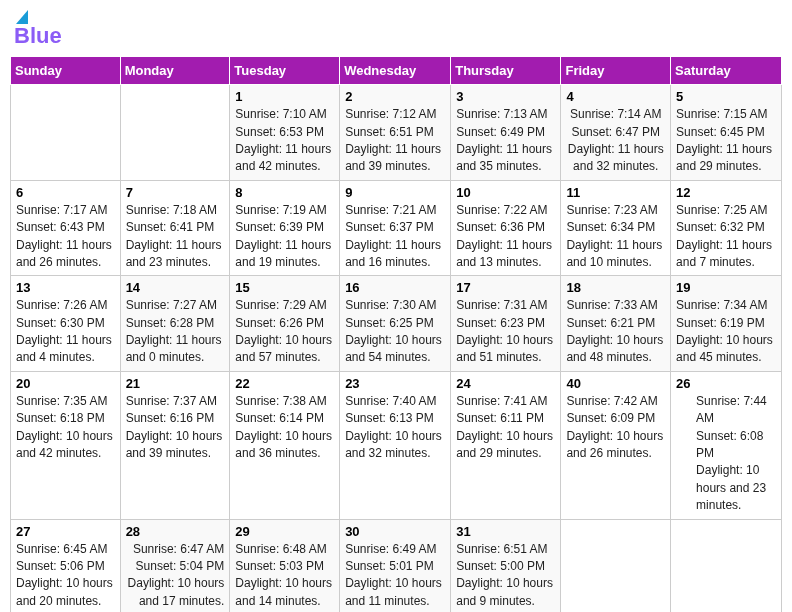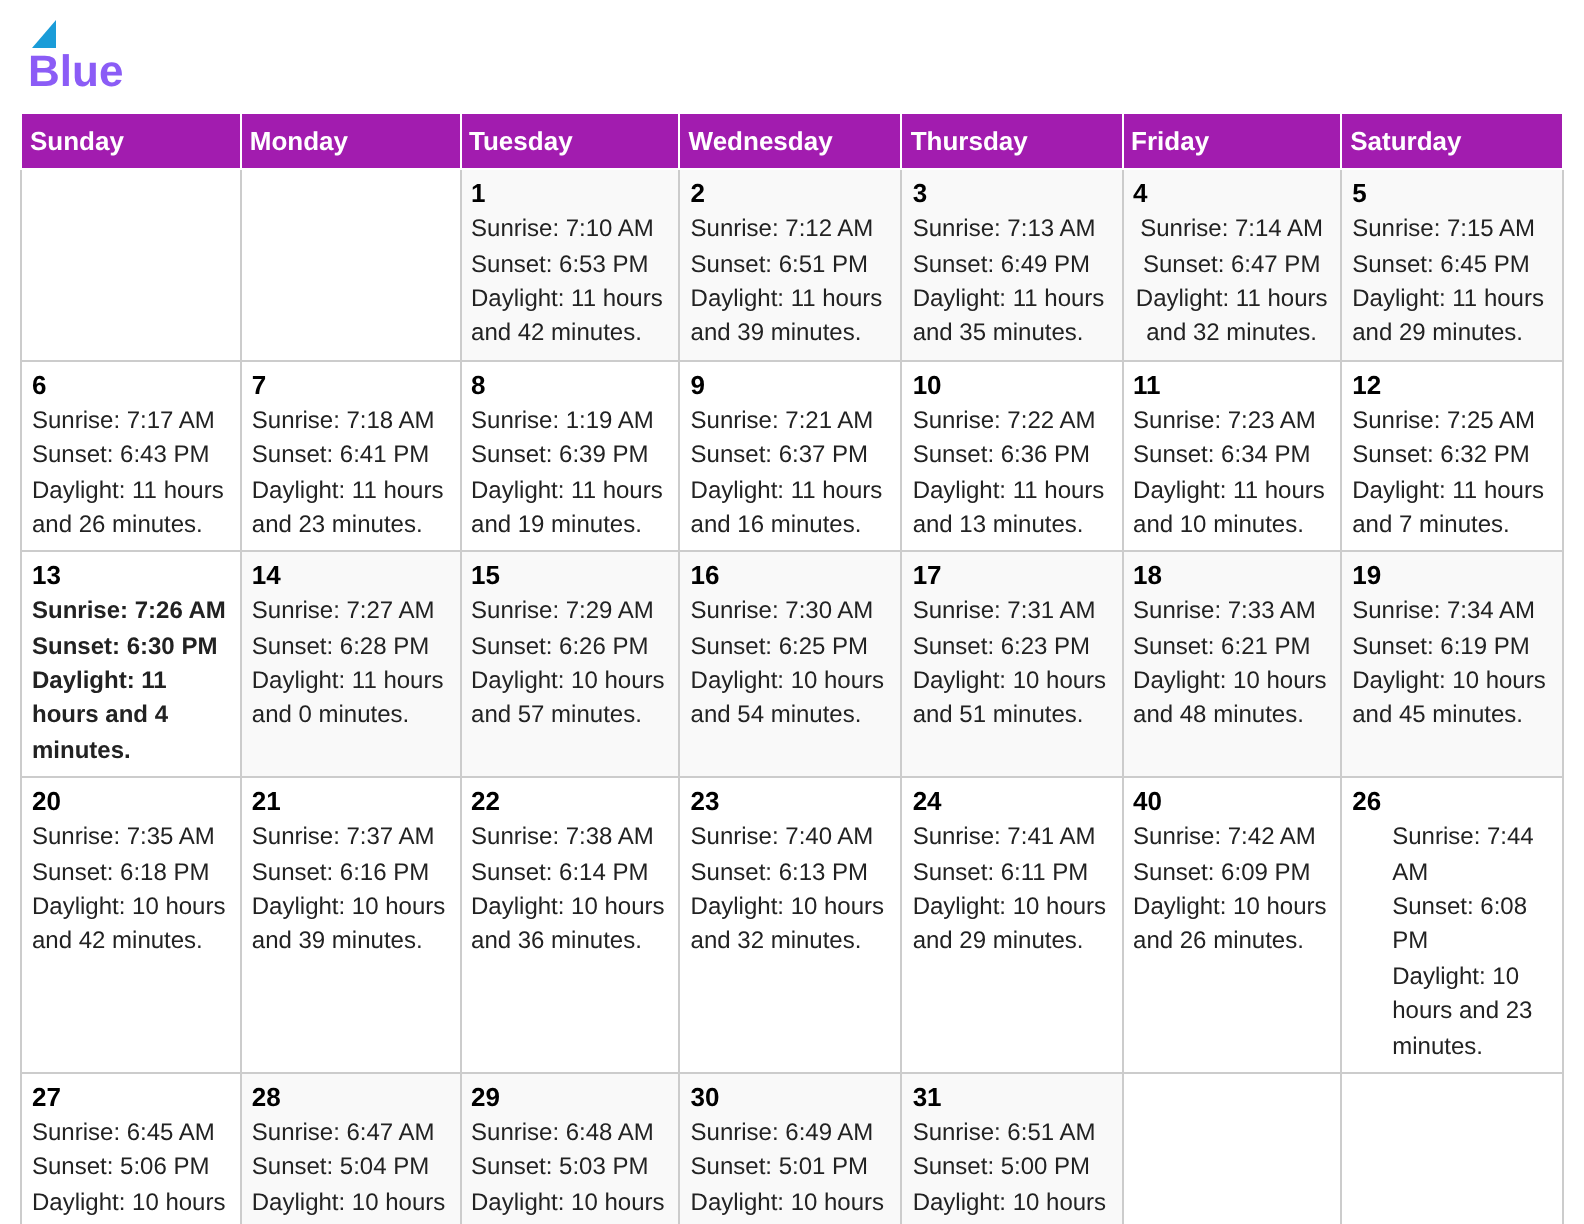--- a/index.html
+++ b/index.html
@@ -150,21 +150,21 @@
 Daylight: 11 hours and 26 minutes.</div>
         </td>
         <td>
           <span class="day-num">7</span>
           <div class="day-info" style="white-space: pre-line;">Sunrise: 7:18 AM
 Sunset: 6:41 PM
 Daylight: 11 hours and 23 minutes.</div>
         </td>
         <td>
           <span class="day-num">8</span>
-          <div class="day-info" style="white-space: pre-line;">Sunrise: 1:19 AM
+          <div class="day-info" style="white-space: pre-line;">Sunrise: 7:19 AM
 Sunset: 6:39 PM
 Daylight: 11 hours and 19 minutes.</div>
         </td>
         <td>
           <span class="day-num">9</span>
           <div class="day-info" style="white-space: pre-line;">Sunrise: 7:21 AM
 Sunset: 6:37 PM
 Daylight: 11 hours and 16 minutes.</div>
         </td>
         <td>
@@ -182,21 +182,21 @@
         <td>
           <span class="day-num">12</span>
           <div class="day-info" style="white-space: pre-line;">Sunrise: 7:25 AM
 Sunset: 6:32 PM
 Daylight: 11 hours and 7 minutes.</div>
         </td>
       </tr>
       <tr>
         <td>
           <span class="day-num">13</span>
-          <div class="day-info" style="white-space: pre-line; font-weight: bold;">Sunrise: 7:26 AM
+          <div class="day-info" style="white-space: pre-line;">Sunrise: 7:26 AM
 Sunset: 6:30 PM
 Daylight: 11 hours and 4 minutes.</div>
         </td>
         <td>
           <span class="day-num">14</span>
           <div class="day-info" style="white-space: pre-line;">Sunrise: 7:27 AM
 Sunset: 6:28 PM
 Daylight: 11 hours and 0 minutes.</div>
         </td>
         <td>
@@ -276,21 +276,21 @@
       </tr>
       <tr>
         <td>
           <span class="day-num">27</span>
           <div class="day-info" style="white-space: pre-line;">Sunrise: 6:45 AM
 Sunset: 5:06 PM
 Daylight: 10 hours and 20 minutes.</div>
         </td>
         <td>
           <span class="day-num">28</span>
-          <div class="day-info" style="white-space: pre-line;">Sunrise: 6:47 AM
+          <div class="day-info" style="white-space: pre-line; text-align: right;">Sunrise: 6:47 AM
 Sunset: 5:04 PM
 Daylight: 10 hours and 17 minutes.</div>
         </td>
         <td>
           <span class="day-num">29</span>
           <div class="day-info" style="white-space: pre-line;">Sunrise: 6:48 AM
 Sunset: 5:03 PM
 Daylight: 10 hours and 14 minutes.</div>
         </td>
         <td>

